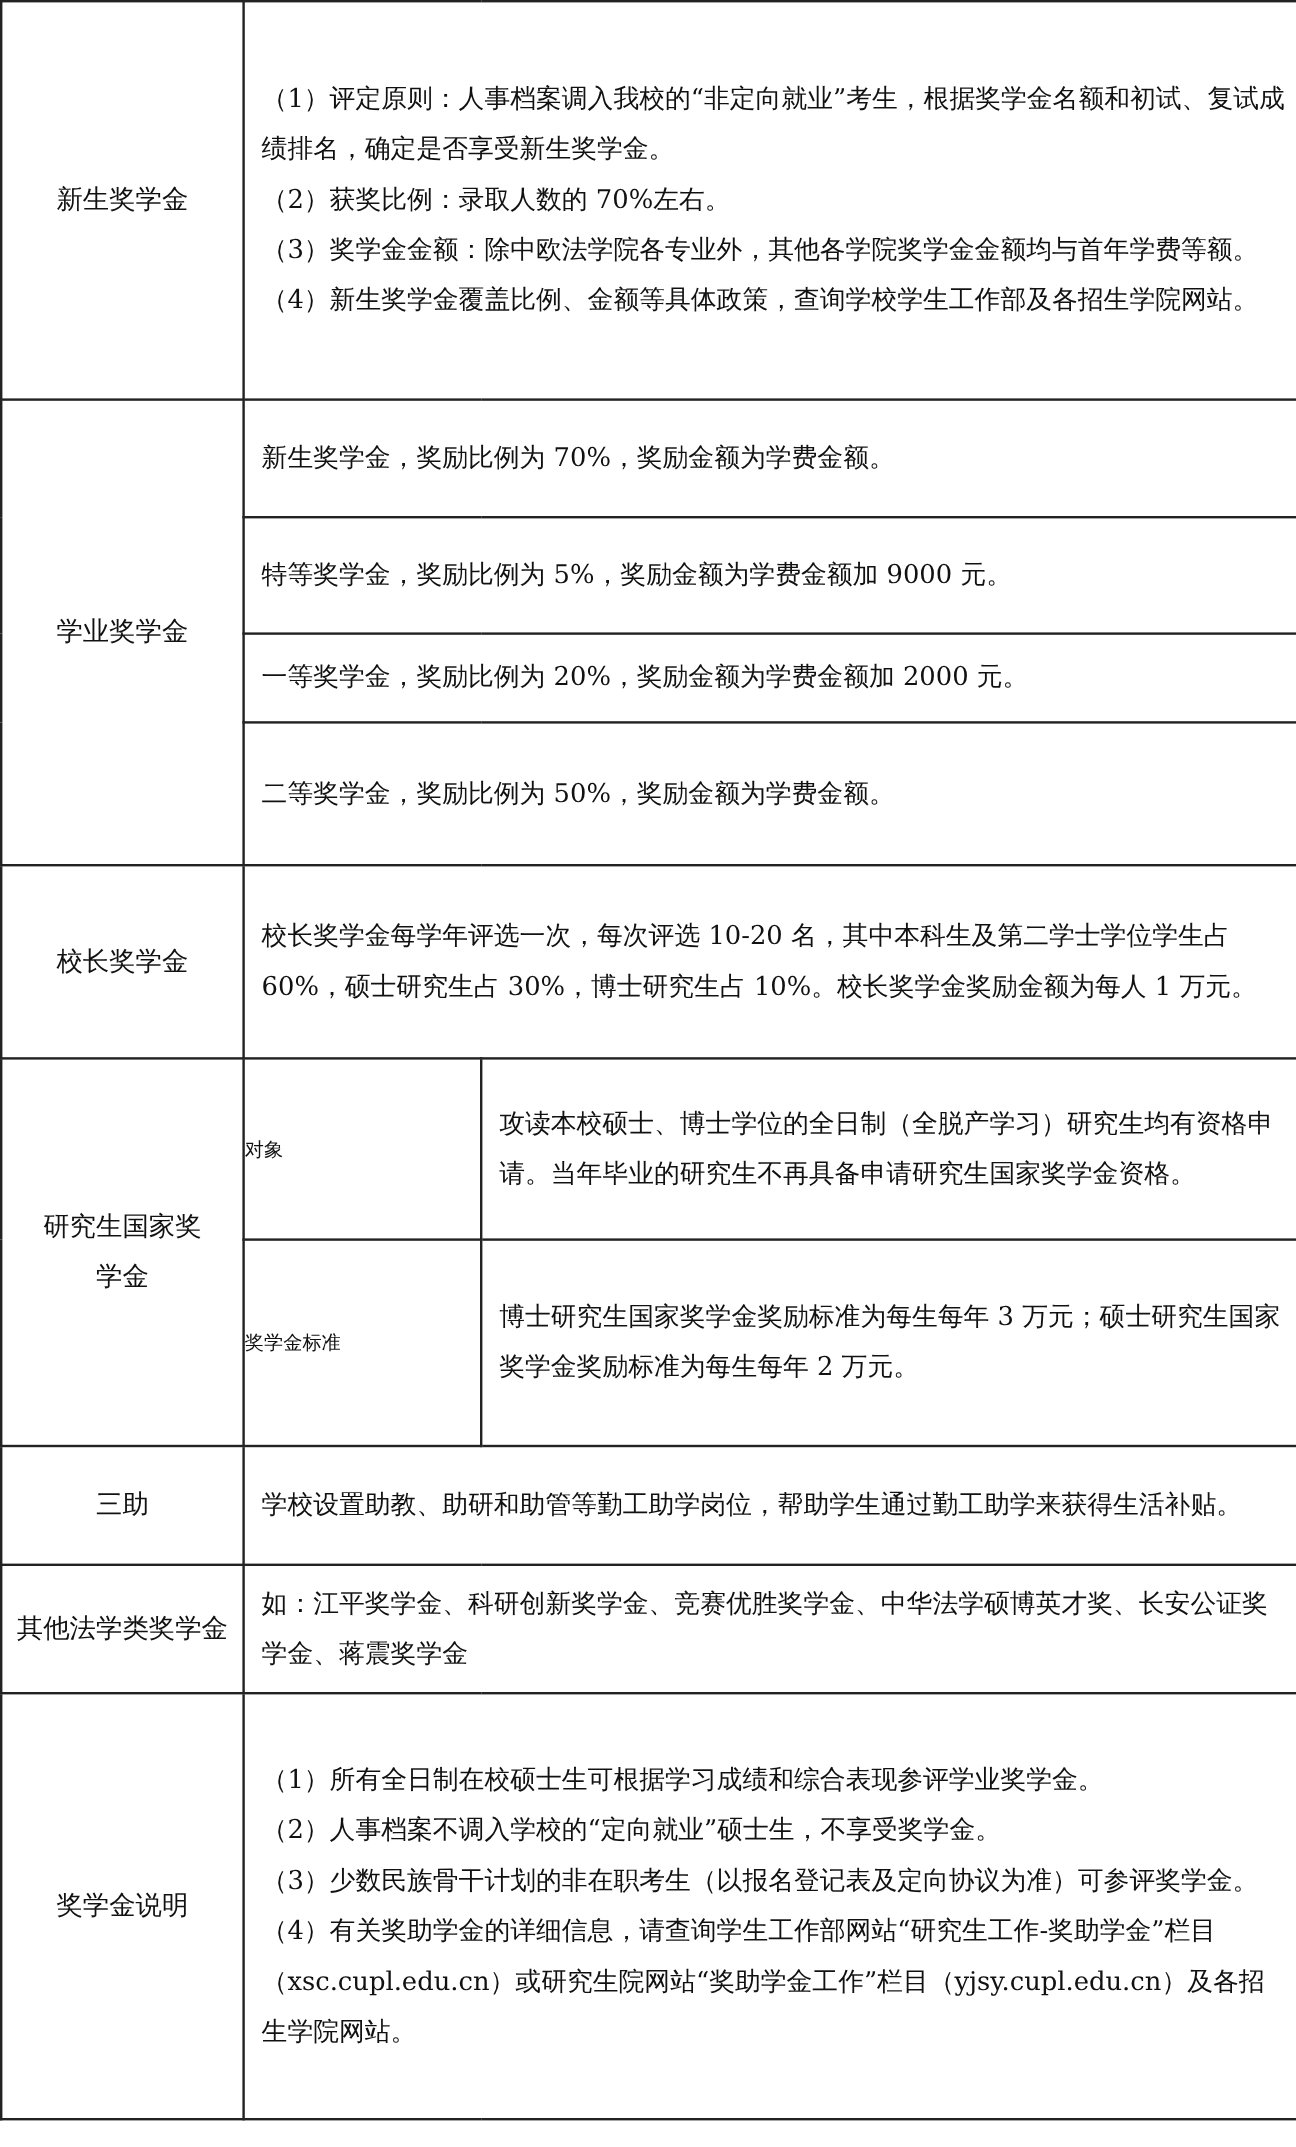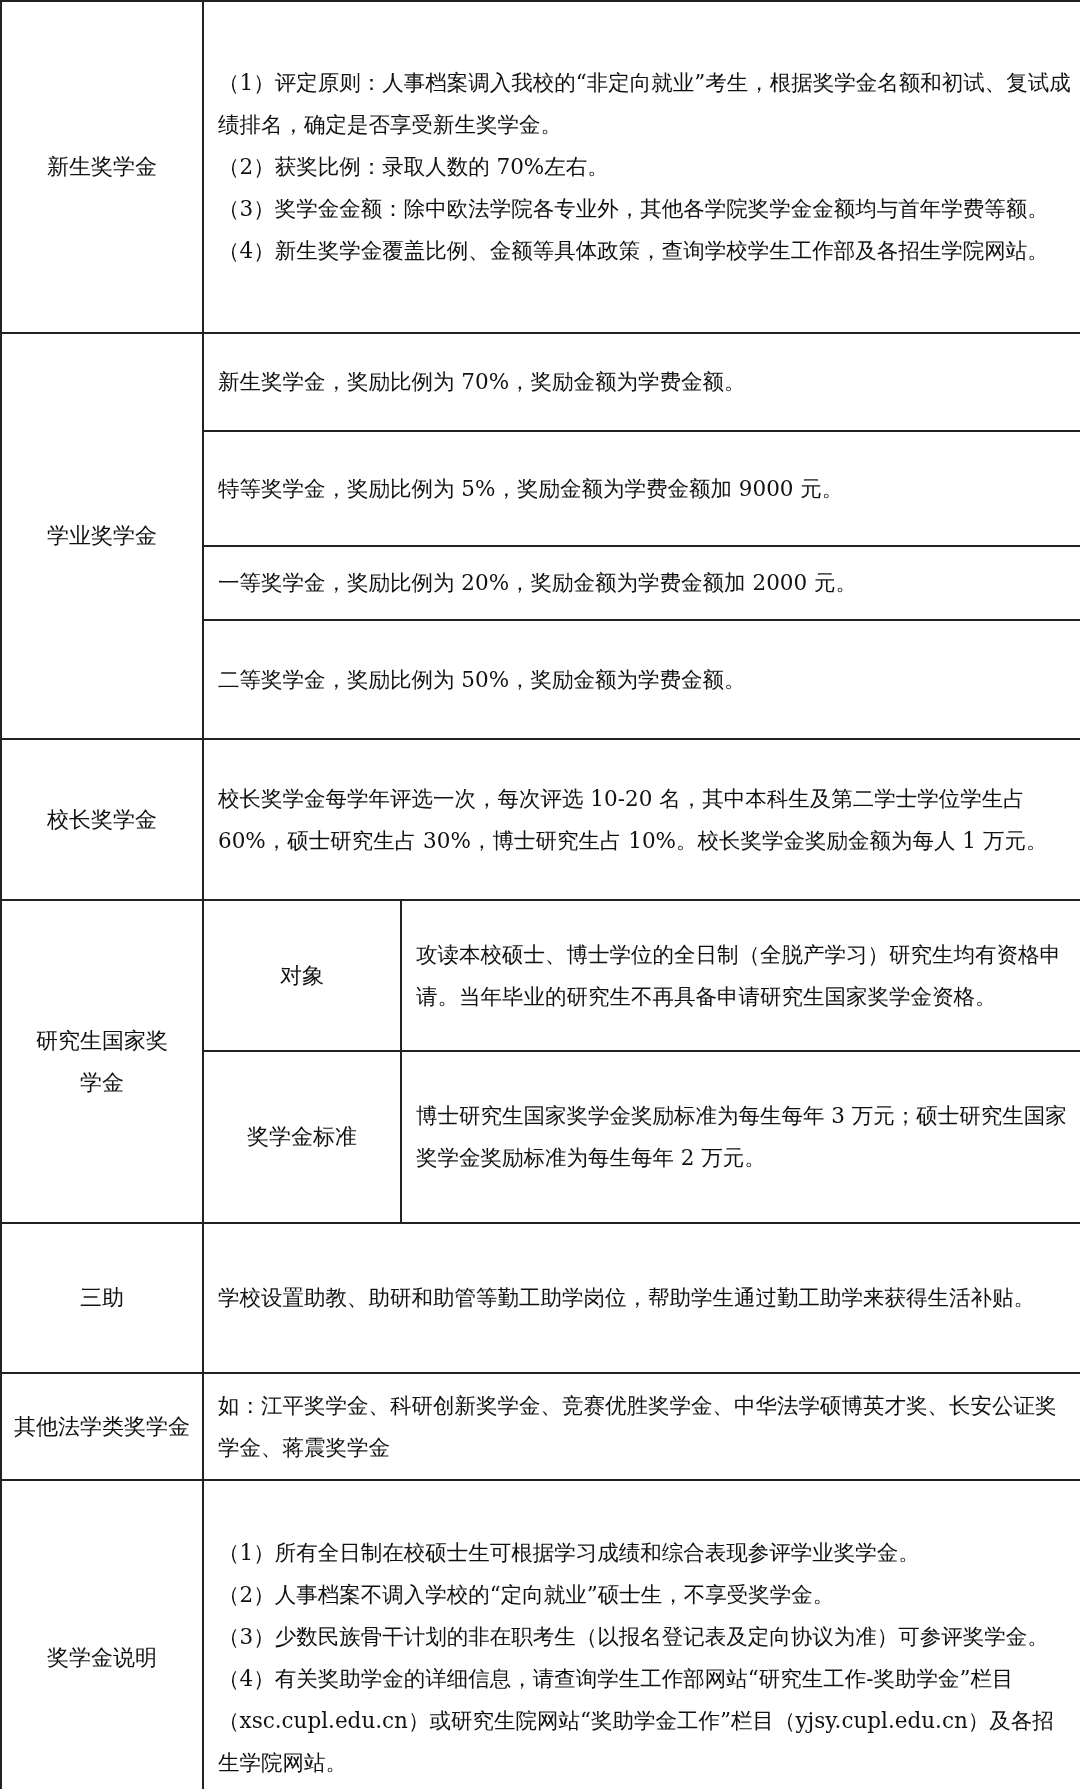--- a/index.html
+++ b/index.html
@@ -4,21 +4,21 @@
 <style>
   html, body { margin: 0; padding: 0; background: #ffffff; }
   body { width: 1080px; height: 1789px; position: relative; overflow: hidden;
          font-family: "DejaVu Serif", "Liberation Serif", serif; color: #111; }
   table.grid { position: absolute; left: 0; top: 0; width: 1080px; border-collapse: collapse;
                table-layout: fixed; }
   table.grid td { border: 2px solid #222; vertical-align: middle; padding: 0; }
   .label { text-align: center; font-size: 22px; line-height: 42px; padding: 12px 10px !important; }
   .content { font-size: 21.5px; line-height: 42px; padding: 0 6px 0 14px !important; text-align: left; }
   .content p { margin: 0; }
-  .sublabel { text-align: center; font-size: 22px; line-height: 42px; }
+  .sublabel { text-align: left; font-size: 16px; line-height: 42px; }
 </style>
 </head>
 <body>
 
 <table class="grid">
   <colgroup>
     <col style="width:202px">
     <col style="width:198px">
     <col style="width:680px">
   </colgroup>
@@ -31,21 +31,21 @@
       <p>（2）获奖比例：录取人数的 70%左右。</p>
       <p>（3）奖学金金额：除中欧法学院各专业外，其他各学院奖学金金额均与首年学费等额。</p>
       <p>（4）新生奖学金覆盖比例、金额等具体政策，查询学校学生工作部及各招生学院网站。</p>
     </td>
   </tr>
 
   <tr style="height:98px">
     <td class="label" rowspan="4">学业奖学金</td>
     <td class="content" colspan="2">新生奖学金，奖励比例为 70%，奖励金额为学费金额。</td>
   </tr>
-  <tr style="height:115px">
+  <tr style="height:97px">
     <td class="content" colspan="2">特等奖学金，奖励比例为 5%，奖励金额为学费金额加 9000 元。</td>
   </tr>
   <tr style="height:74px">
     <td class="content" colspan="2">一等奖学金，奖励比例为 20%，奖励金额为学费金额加 2000 元。</td>
   </tr>
   <tr style="height:119px">
     <td class="content" colspan="2">二等奖学金，奖励比例为 50%，奖励金额为学费金额。</td>
   </tr>
 
   <tr style="height:161px">
@@ -56,21 +56,21 @@
   <tr style="height:151px">
     <td class="label" rowspan="2" style="padding:0 30px !important;text-align:center;">研究生国家奖学金</td>
     <td class="sublabel">对象</td>
     <td class="content">攻读本校硕士、博士学位的全日制（全脱产学习）研究生均有资格申请。当年毕业的研究生不再具备申请研究生国家奖学金资格。</td>
   </tr>
   <tr style="height:172px">
     <td class="sublabel">奖学金标准</td>
     <td class="content">博士研究生国家奖学金奖励标准为每生每年 3 万元；硕士研究生国家奖学金奖励标准为每生每年 2 万元。</td>
   </tr>
 
-  <tr style="height:150px">
+  <tr style="height:99px">
     <td class="label">三助</td>
     <td class="content" colspan="2">学校设置助教、助研和助管等勤工助学岗位，帮助学生通过勤工助学来获得生活补贴。</td>
   </tr>
 
   <tr style="height:107px">
     <td class="label" style="padding:0 6px !important;">其他法学类奖学金</td>
     <td class="content" colspan="2">如：江平奖学金、科研创新奖学金、竞赛优胜奖学金、中华法学硕博英才奖、长安公证奖学金、蒋震奖学金</td>
   </tr>
 
   <tr style="height:355px">

